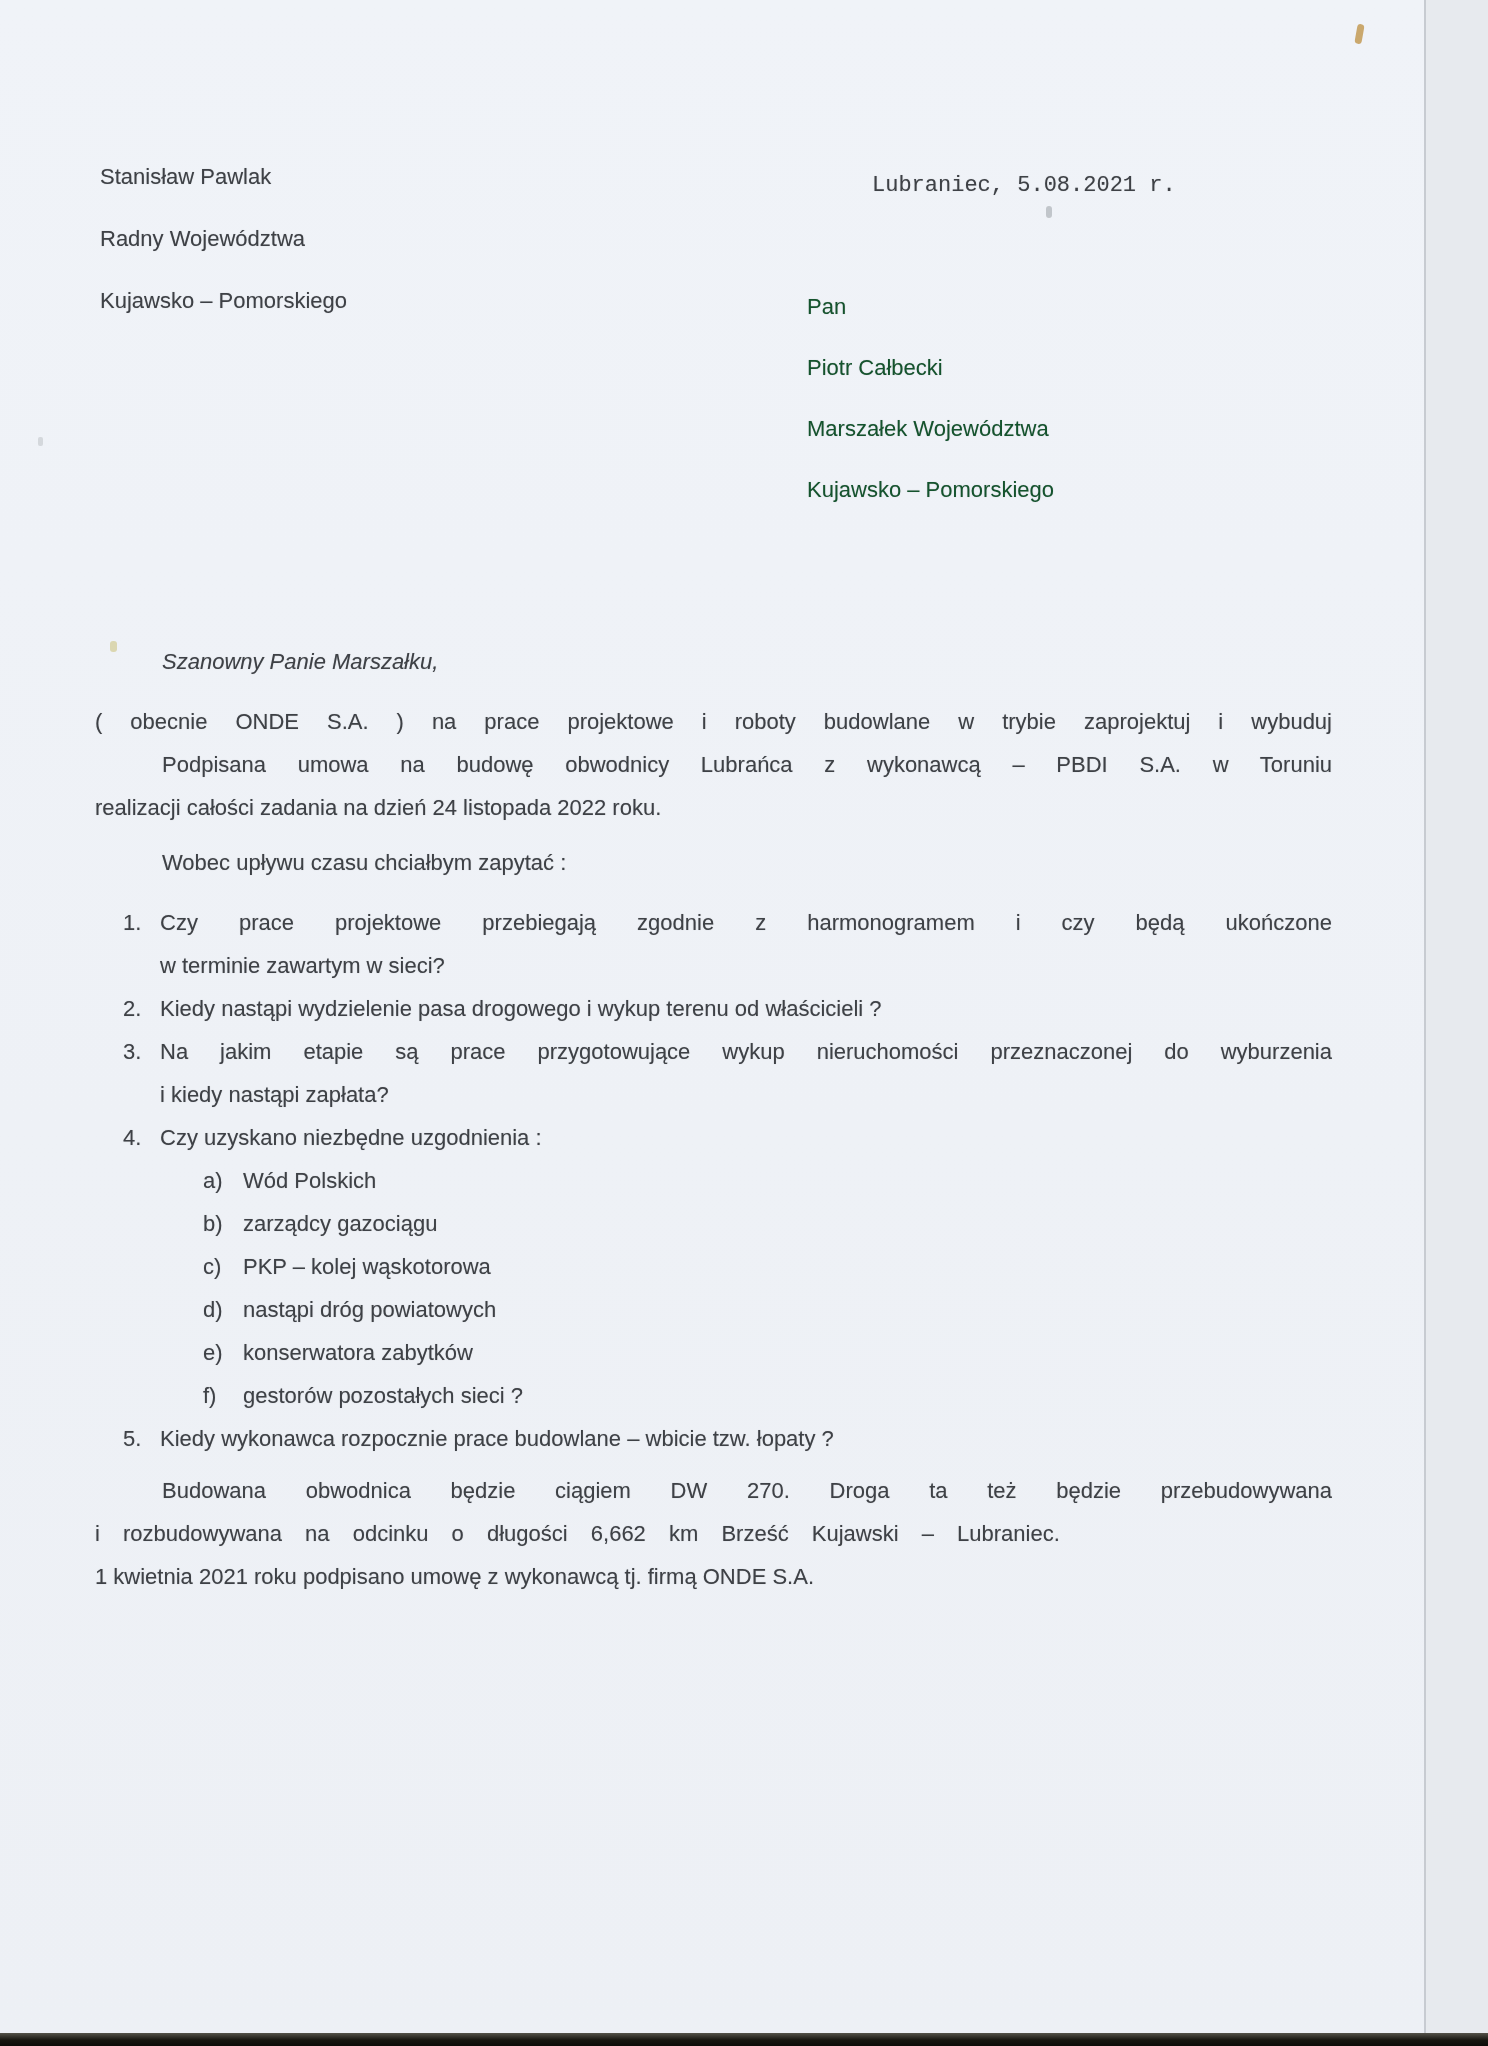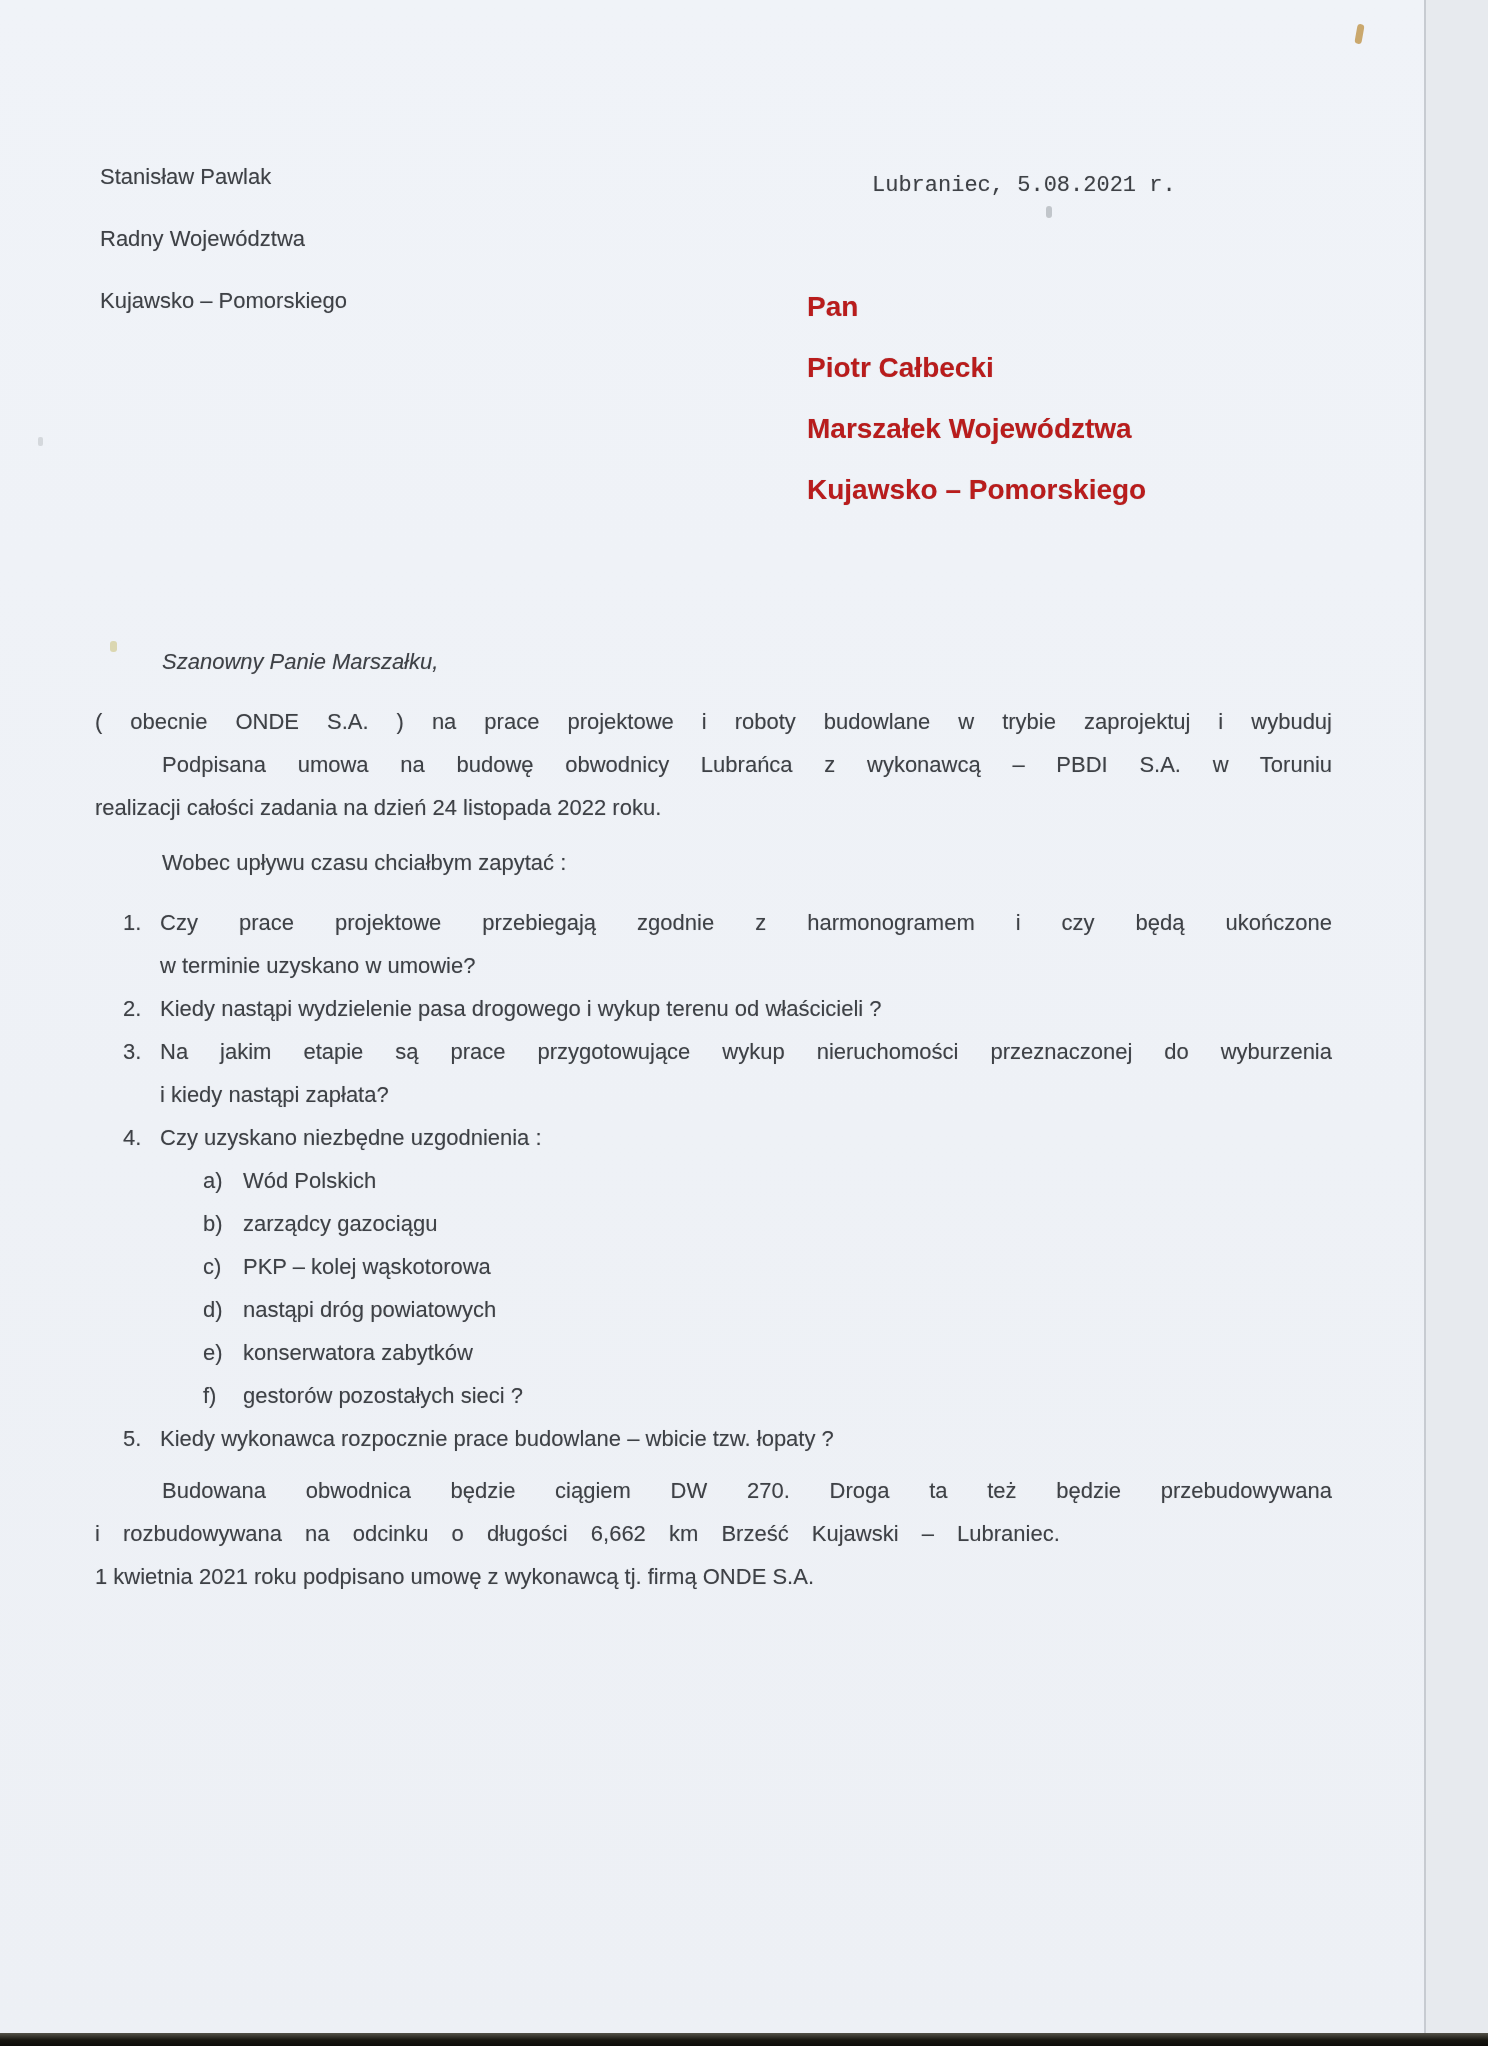--- a/index.html
+++ b/index.html
@@ -19,21 +19,21 @@
   .edge-strip { position:absolute; left:1426px; top:0; width:62px; height:2046px; background:#e7eaee; }
   .bottom-bar { position:absolute; left:0; top:2033px; width:1488px; height:13px;
     background:linear-gradient(180deg,#55534a 0%, #16150f 55%, #0c0b08 100%); }
 
   .txt { text-shadow:0 0 1px rgba(62,65,70,.30); }
 
   
   .sender { position:absolute; left:100px; top:163px; font-size:22px; line-height:28px; }
   .sender .line { margin-bottom:34px; white-space:nowrap; }
   .dateline { position:absolute; left:872px; top:172px; font-size:22px; line-height:28px; white-space:nowrap;font-family:Liberation Mono, monospace; }
-  .recipient { position:absolute; left:807px; top:293px; font-size:28px; line-height:28px; font-weight:bold; color:#b91c1c; }
+  .recipient { position:absolute; left:807px; top:293px; font-size:22px; line-height:28px; font-weight:normal; color:#14532d; }
   .recipient .line { margin-bottom:33px; white-space:nowrap; }
 
   
   .content { position:absolute; left:95px; top:640px; width:1237px; font-size:22px; line-height:43px; }
   .salutation { font-style:italic; text-indent:67px; margin-bottom:17px; }
   .para .jl { text-align:justify; text-align-last:justify; }
   .para .ll { text-align:left; }
   .ind { text-indent:67px; }
   .spread { word-spacing:17px; }
   .p1 { margin-bottom:12px; }
@@ -90,21 +90,21 @@
   </div>
 
   <div class="para intro">Wobec upływu czasu chciałbym zapytać :</div>
 
   <div class="qlist">
 
     <div class="qitem">
       <span class="qnum">1.</span>
       <div class="qtext">
         <div class="jl">Czy prace projektowe przebiegają zgodnie z harmonogramem i czy będą ukończone</div>
-        <div class="ll">w terminie uzyskano w umowie?</div>
+        <div class="ll">w terminie zawartym w sieci?</div>
       </div>
     </div>
 
     <div class="qitem">
       <span class="qnum">2.</span>
       <div class="qtext">
         <div class="ll">Kiedy nastąpi wydzielenie pasa drogowego i wykup terenu od właścicieli ?</div>
       </div>
     </div>
 

